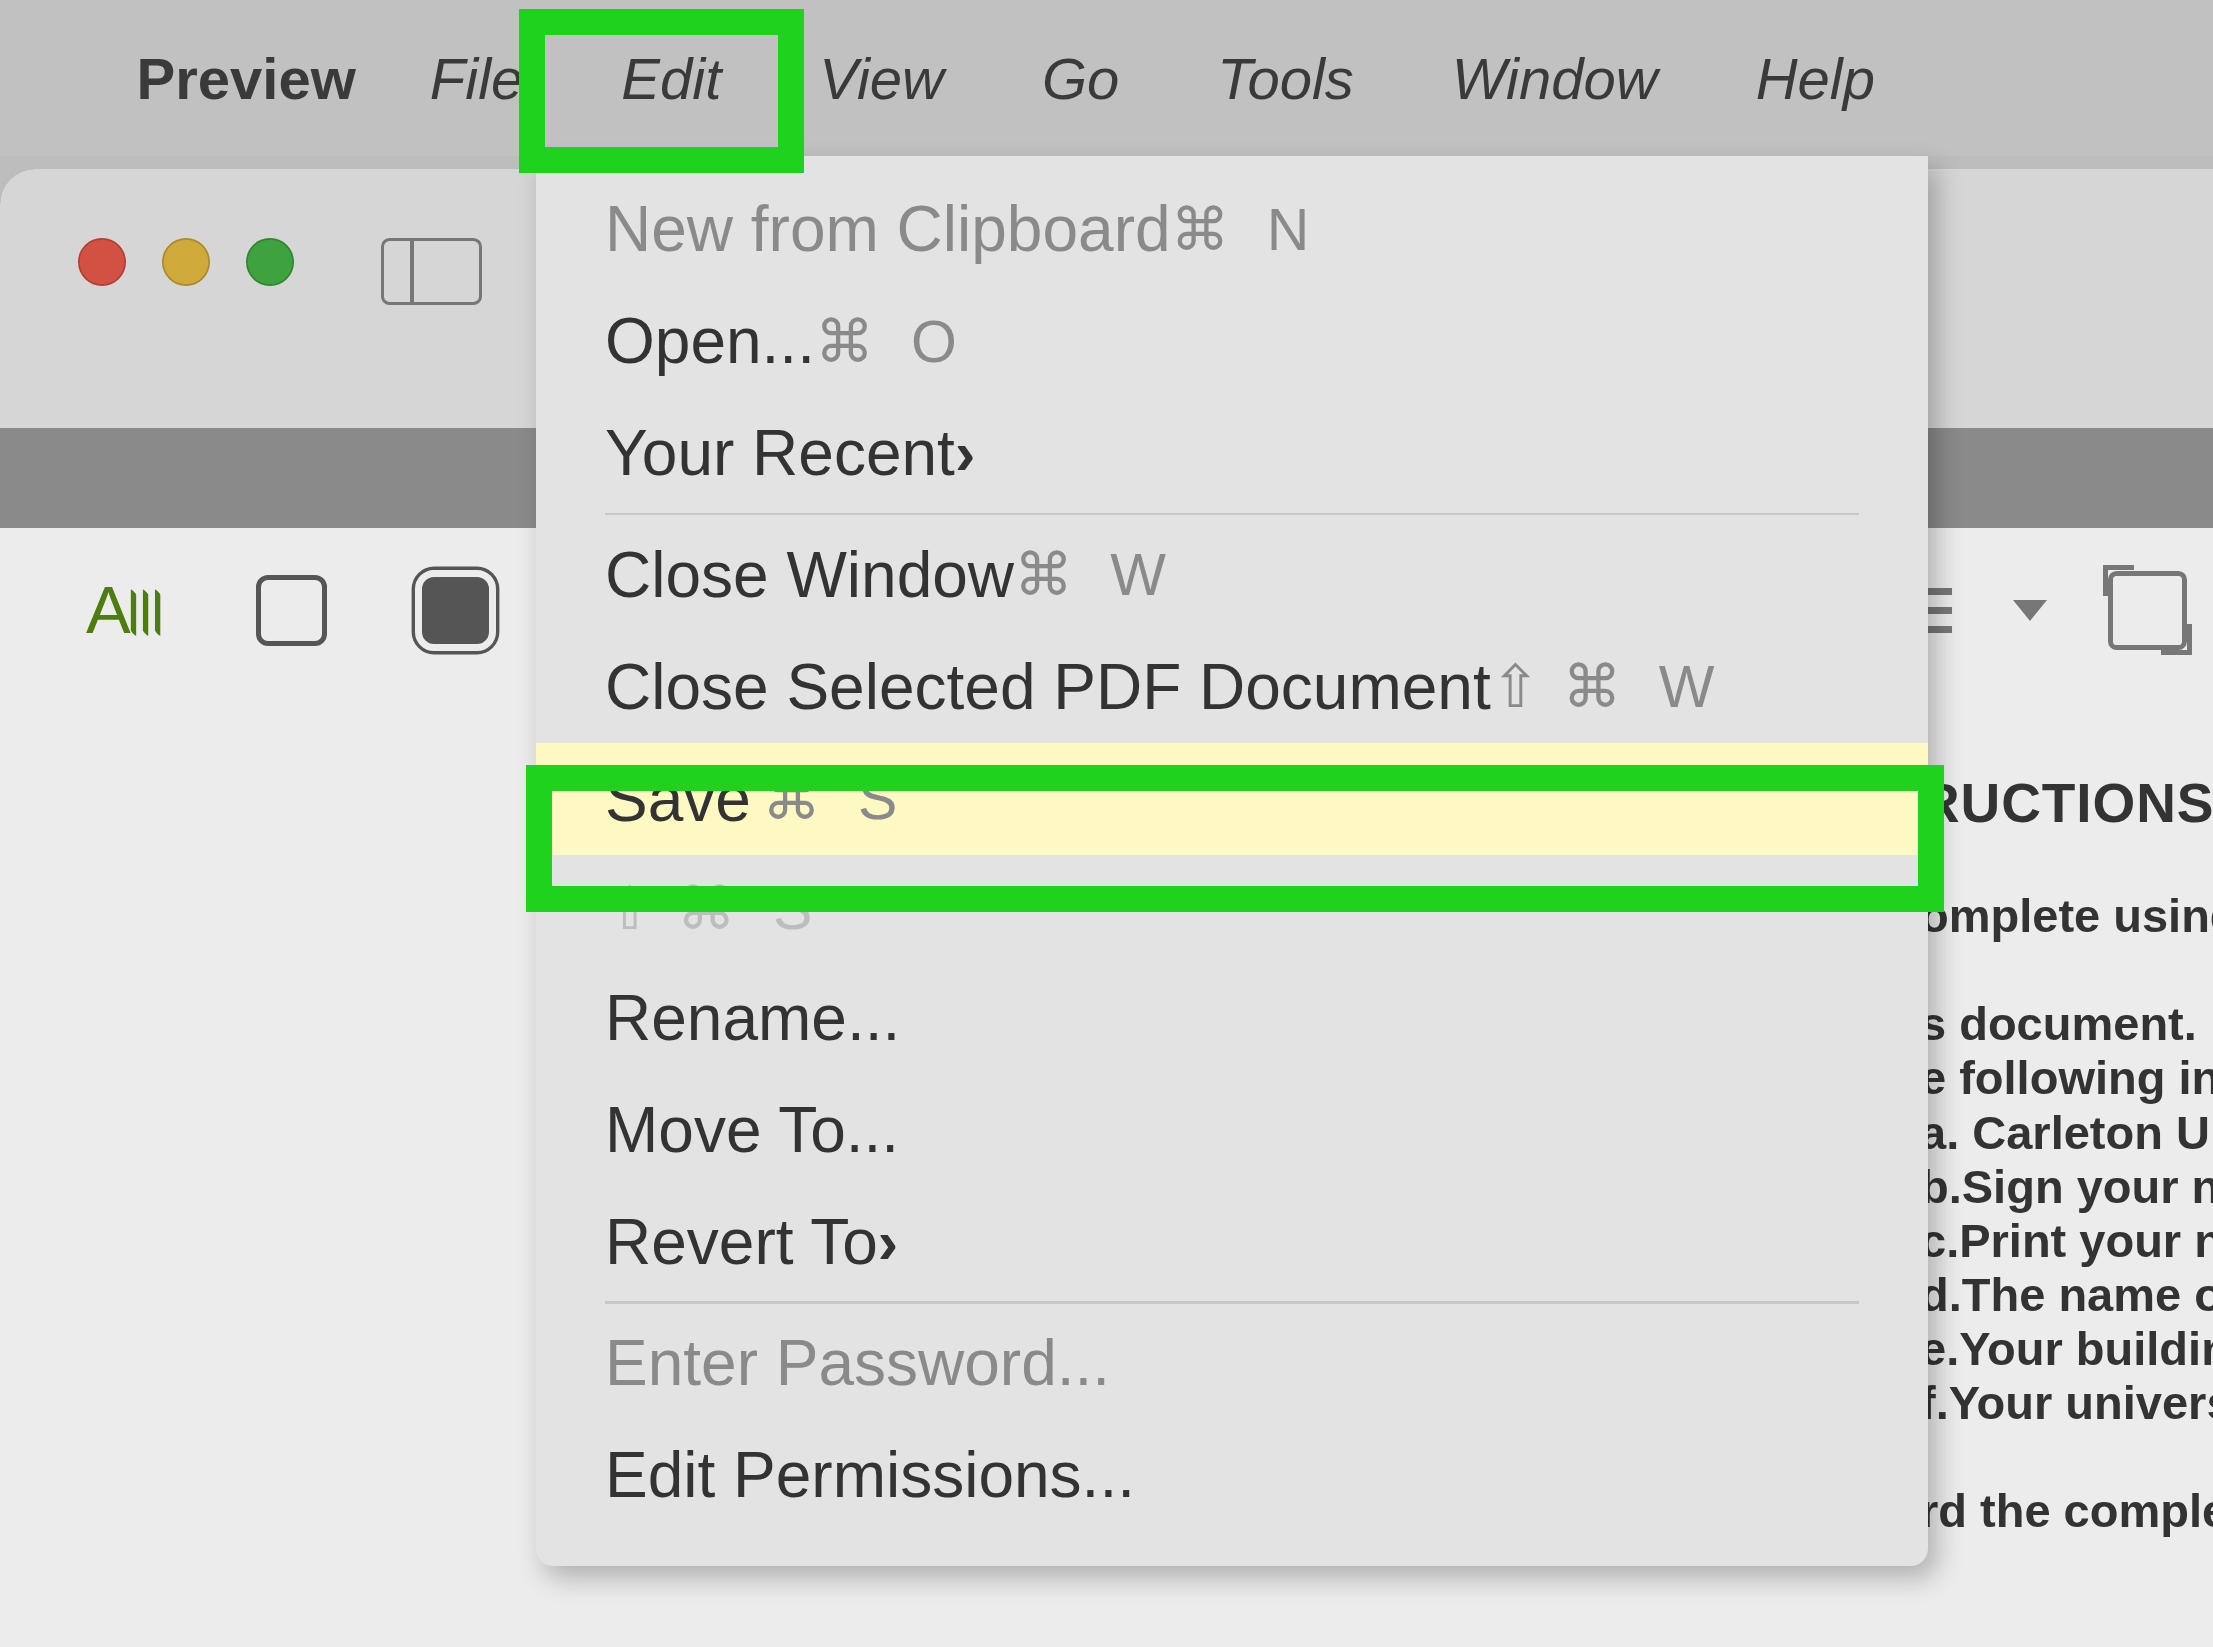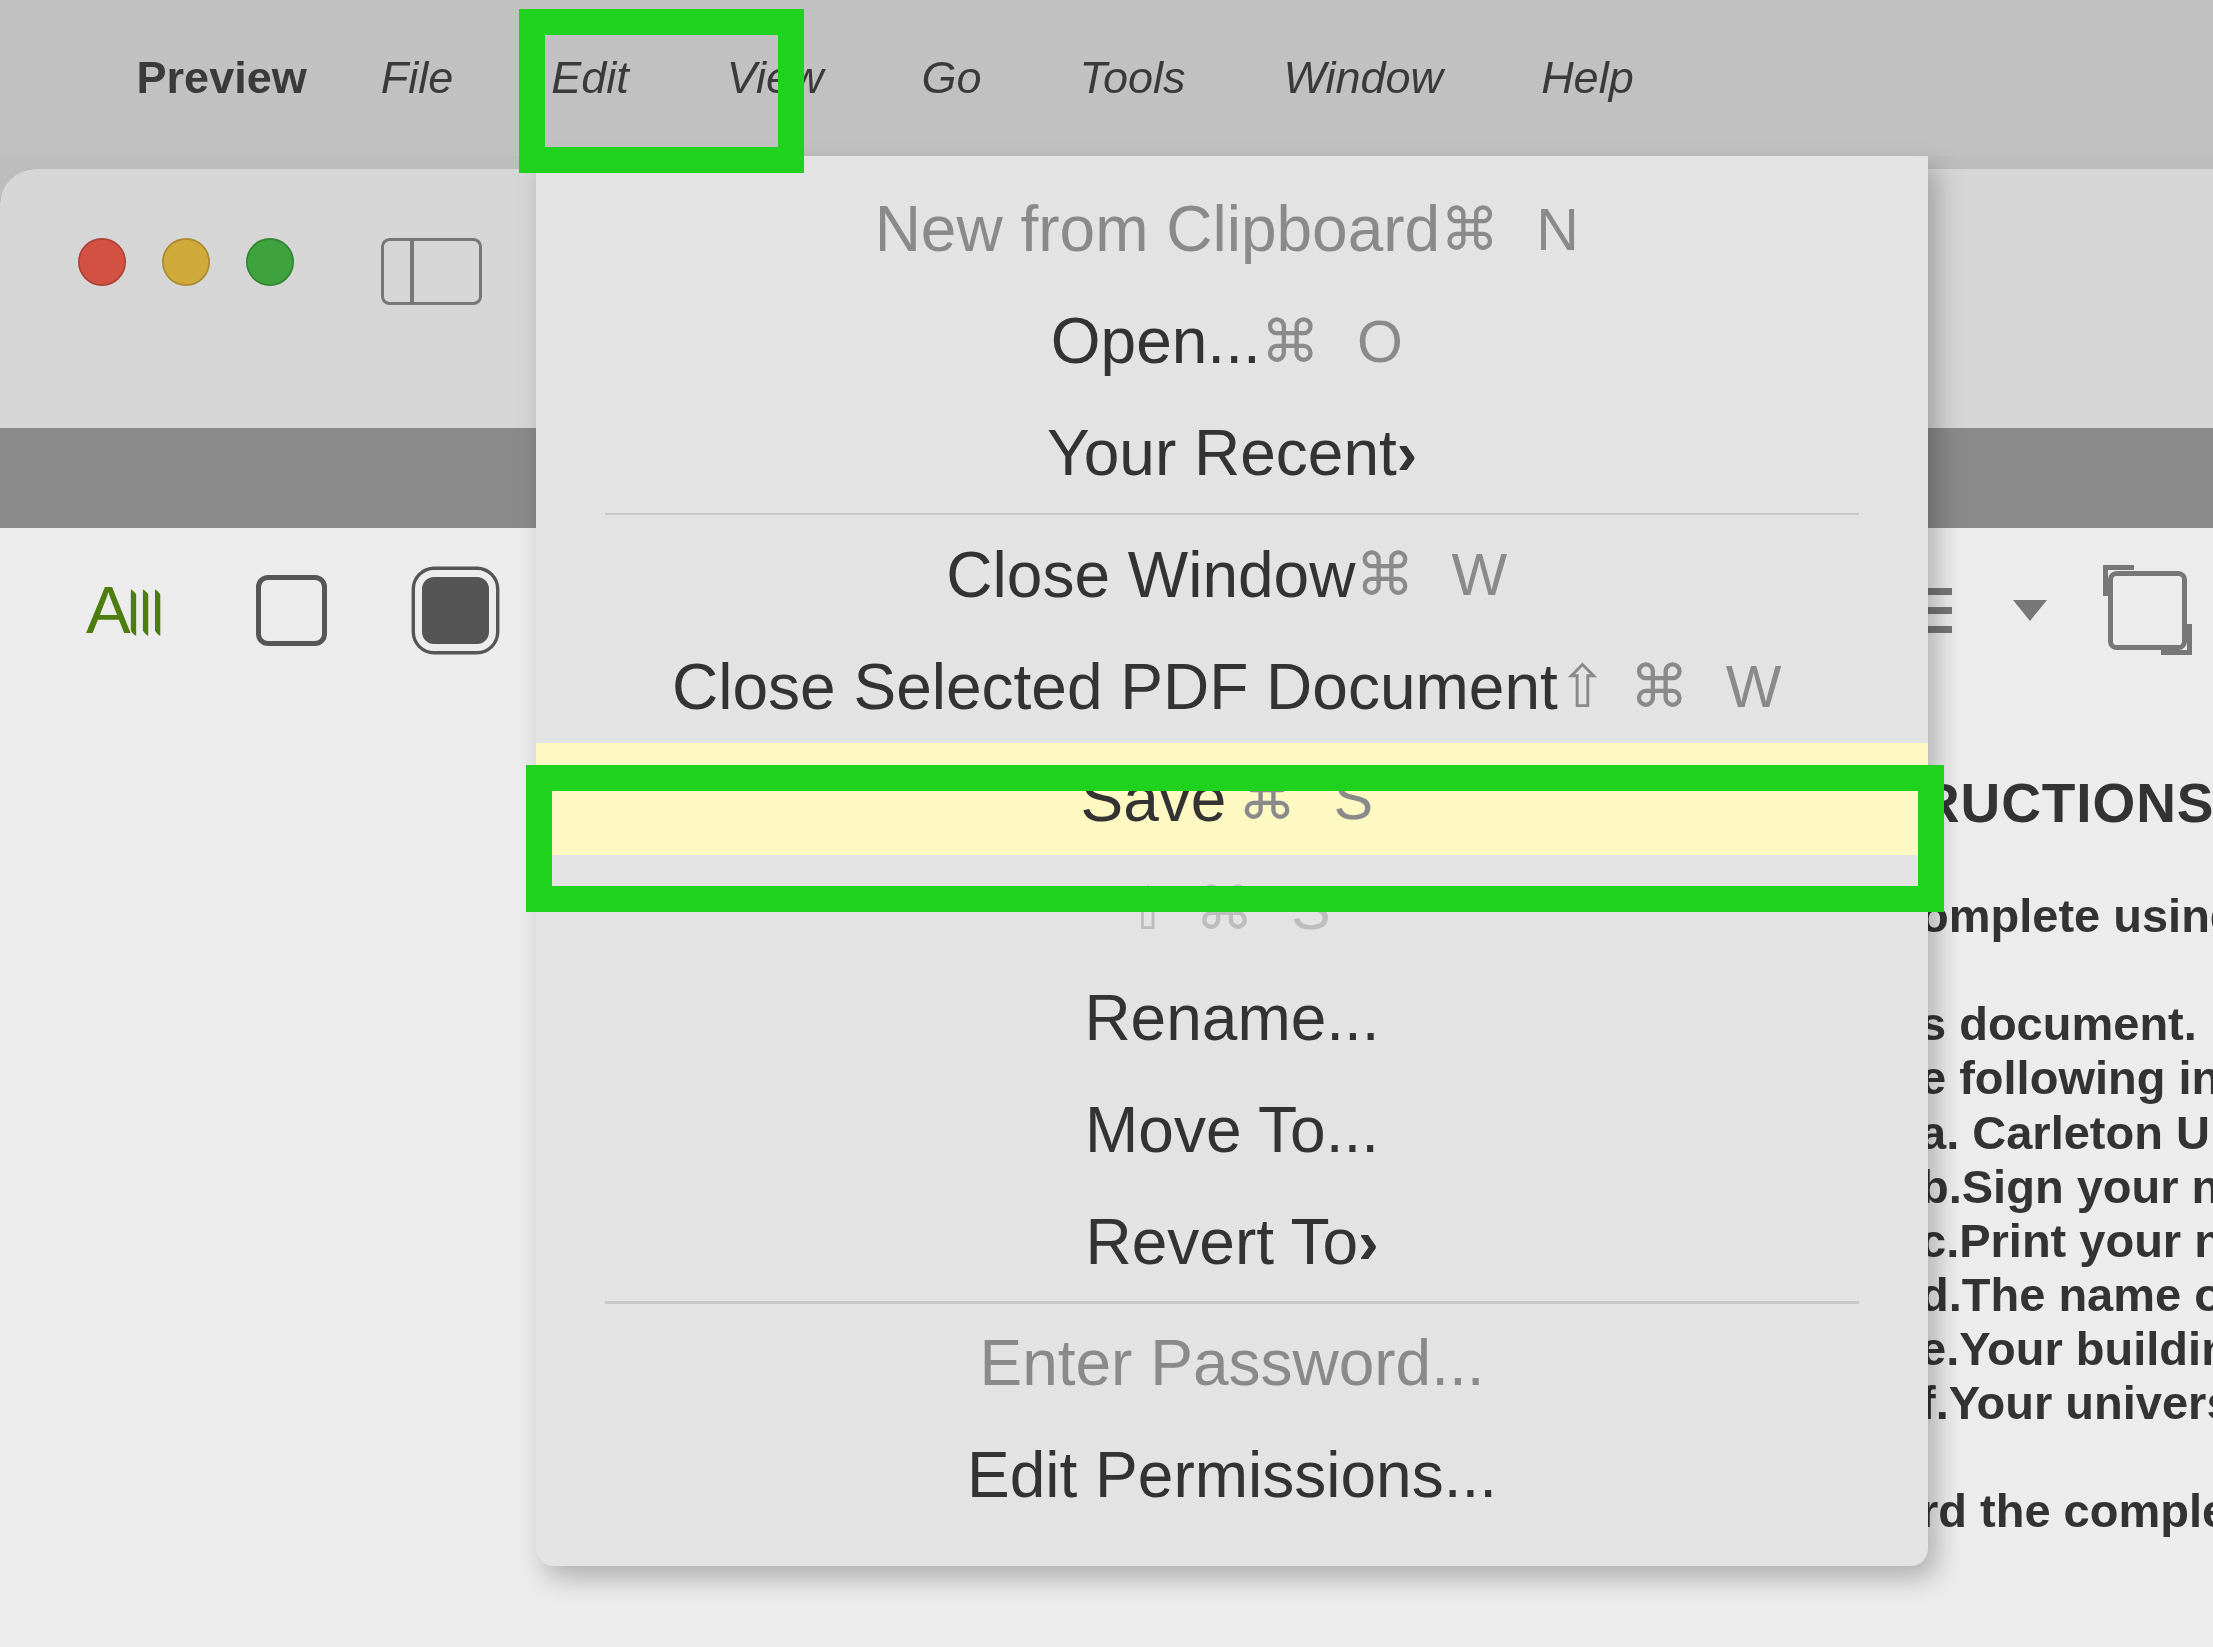--- a/index.html
+++ b/index.html
@@ -16,21 +16,21 @@
   
   .menubar {
     position: absolute;
     top: 0; left: 0; right: 0;
     height: 156px;
     background: #c1c1c1;
     display: flex;
     align-items: center;
     padding-left: 78px;
     gap: 50px;
-    font-size: 45px;
+    font-size: 58px;
     color: #3a3a3a;
   }
   .menubar .apple {
     font-size: 78px;
     margin-right: 8.6px;
   }
   .menubar .app-name {
     font-weight: 700;
   }
   .menubar .menu-item {
@@ -193,21 +193,21 @@
     left: 536px;
     width: 1392px;
     background: #e3e3e3;
     border-radius: 0 0 17.3px 17.3px;
     box-shadow: 8.6px 12px 26px rgba(0,0,0,0.25);
     padding: 17.3px 0 35px 0;
   }
   .dd-item {
     display: flex;
     align-items: center;
-    justify-content: center;
+    justify-content: flex-start;
     font-size: 64px;
     padding: 19px 69px 19px 69px;
     color: #333;
   }
   .dd-item.disabled { color: #8a8a8a; }
   .dd-item.highlight { background: #fef9c3; gap: 11px; }
   .dd-sep {
     height: 2.6px;
     background: #c8c8c8;
     margin: 3.5px 69px;

